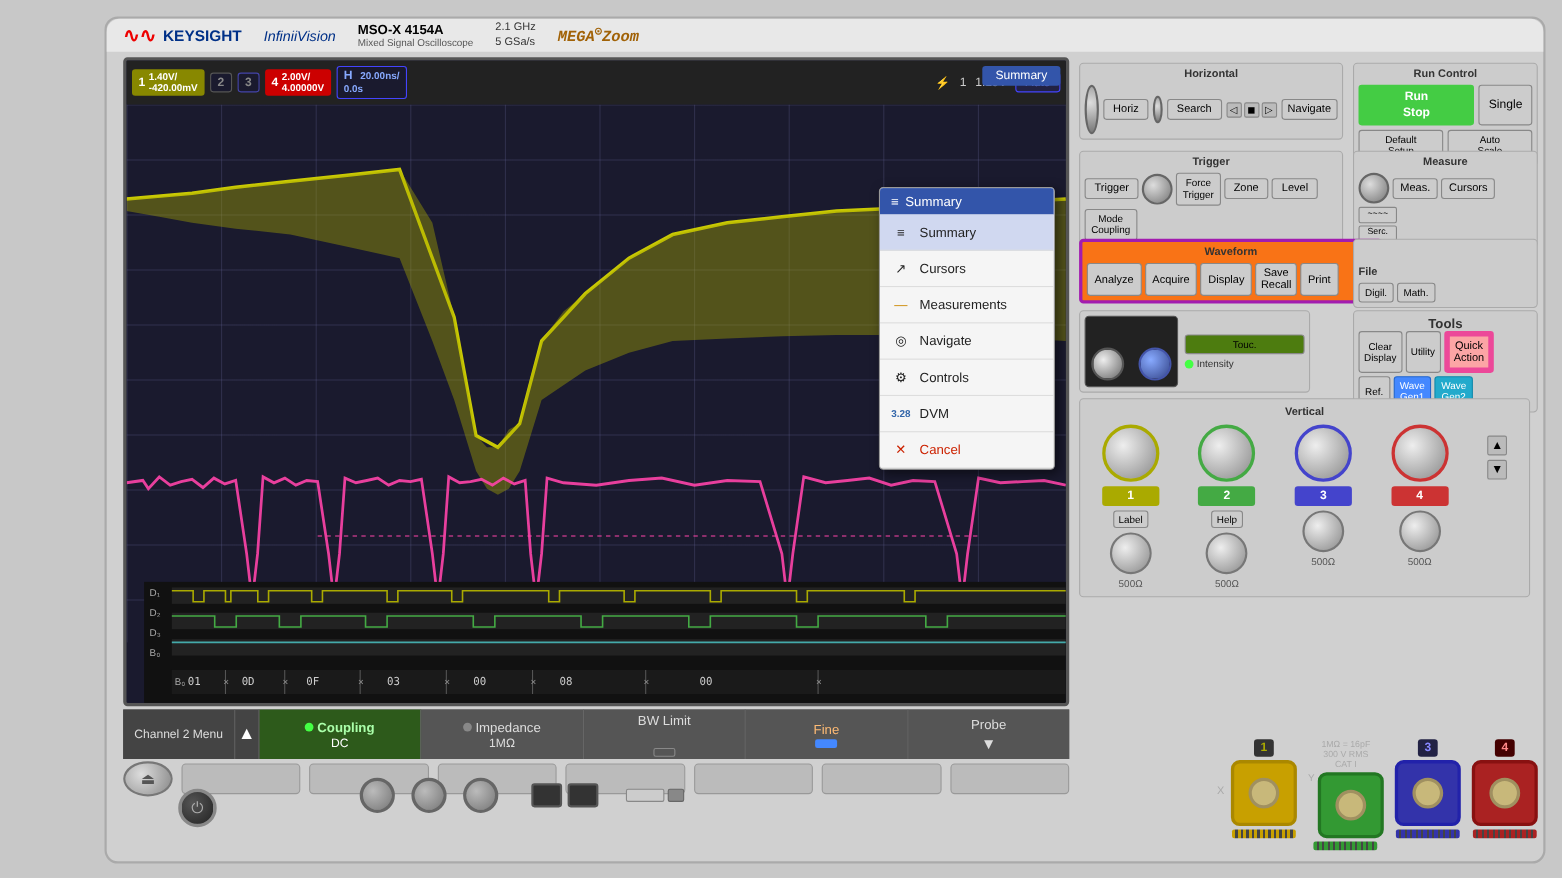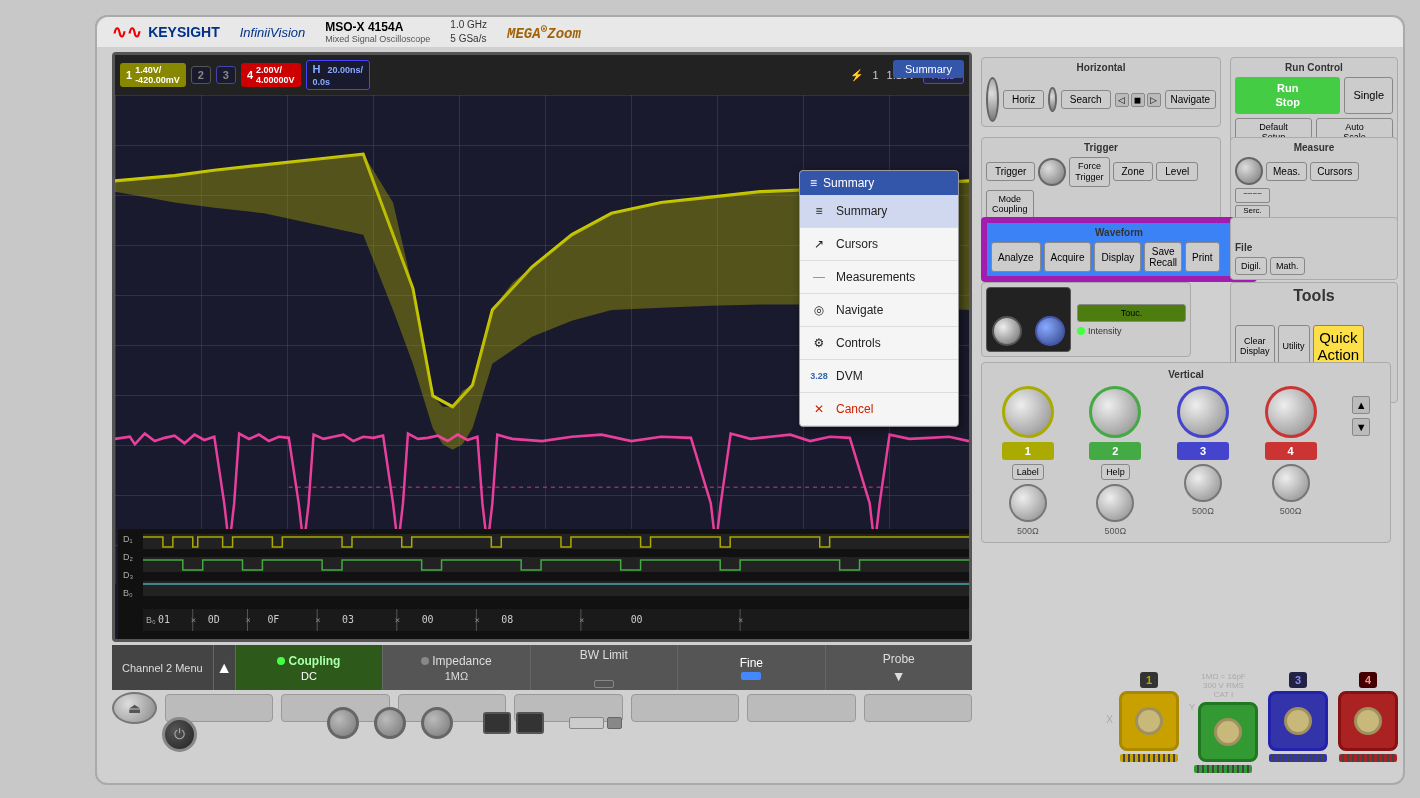--- a/index.html
+++ b/index.html
@@ -230,21 +230,21 @@
     <div class="keysight-logo">
       <span class="logo-wave">∿∿</span>
       <span class="logo-text">KEYSIGHT</span>
     </div>
     <span style="font-size:13px; color:#003087; font-style:italic;">InfiniiVision</span>
     <div>
       <div style="font-size:12px; font-weight:bold;">MSO-X 4154A</div>
       <div style="font-size:9px; color:#555;">Mixed Signal Oscilloscope</div>
     </div>
     <div style="font-size:10px; color:#333; line-height:1.4;">
-      <div>1.0 GHz</div>
+      <div>2.1 GHz</div>
       <div>5 GSa/s</div>
     </div>
     <div style="font-size:14px; font-style:italic; color:#a16207; font-weight:bold; font-family: Liberation Mono, monospace;">
       MEGA<span style="font-size:11px; vertical-align:super;">⊙</span>Zoom
     </div>
   </div>
 
   <div class="screen-area">
 
     <div class="channel-header">
@@ -294,21 +294,21 @@
         <path d="M0,80 L60,75 L100,70 L150,65 L200,60 L250,55 L300,180 L320,280 L340,290 L360,270 L380,200 L420,160 L460,130 L500,110 L550,100 L600,95 L650,90 L700,88 L760,85 L860,80" stroke="#dddd00" stroke-width="3" fill="none" opacity="0.9"></path>
 
         <path d="M0,80 L30,78 L60,75 L100,70 L150,65 L200,60 L250,55 L280,100 L300,180 L310,230 L320,280 L330,290 L340,290 L350,275 L360,270 L370,230 L380,200 L400,175 L420,160 L460,130 L500,110 L550,100 L600,95 L650,90 L700,88 L760,85 L860,80 L860,200 L760,195 L700,195 L650,195 L600,196 L550,198 L500,200 L460,210 L420,225 L380,250 L370,280 L360,310 L350,325 L340,330 L330,325 L320,310 L310,280 L300,250 L280,200 L250,130 L200,120 L150,110 L100,105 L60,100 L30,95 L0,90 Z" fill="#aaaa00" opacity="0.4"></path>
 
         <path d="M0,320 L15,318 L20,325 L30,315 L40,322 L50,319 L60,317 L70,324 L80,316 L90,321 L100,318 L110,380 L115,420 L120,380 L125,315 L135,320 L145,316 L155,322 L165,318 L175,319 L185,380 L190,420 L195,380 L200,316 L210,320 L220,318 L230,316 L240,322 L250,318 L260,319 L270,317 L280,380 L285,420 L290,380 L295,315 L305,320 L315,319 L325,317 L335,322 L345,316 L355,321 L365,318 L370,380 L375,420 L380,380 L385,316 L400,320 L430,322 L460,318 L490,316 L520,322 L550,318 L580,319 L600,380 L605,420 L610,380 L620,315 L640,320 L660,318 L680,316 L700,322 L720,318 L740,319 L760,380 L765,420 L770,380 L780,316 L800,320 L820,319 L840,318 L860,322" stroke="#ff44aa" stroke-width="2.5" fill="none" opacity="0.9"></path>
 
         <line x1="175" y1="365" x2="780" y2="365" stroke="#ff44aa" stroke-width="1.5" stroke-dasharray="4,4" opacity="0.5"></line>
       </svg>
     </div>
 
-    <div style="position:absolute; bottom:0; left:3px; right:0; height:110px; background:#111;">
+    <div style="position:absolute; bottom:0; left:16px; right:0; height:110px; background:#111;">
 
       <div style="position:absolute; left:5px; top:5px; color:#aaa; font-size:9px; display:flex; flex-direction:column; gap:8px;">
         <span>D₁</span>
         <span>D₂</span>
         <span>D₃</span>
         <span>B₀</span>
       </div>
 
       <svg style="position:absolute; left:25px; top:0; right:0; bottom:0; width:calc(100% - 25px); height:100%;" viewBox="0 0 830 110" preserveAspectRatio="none">
 
@@ -408,21 +408,21 @@
       </div>
       <span style="color:#ddd; font-size:11px;">1MΩ</span>
     </div>
 
     <div style="flex:1; height:100%; display:flex; flex-direction:column; align-items:center; justify-content:center; background:#555; border-right:1px solid #666; cursor:pointer; gap:18px;">
       <span style="color:#ddd; font-size:12px;">BW Limit</span>
       <div style="width:20px; height:8px; background:#555; border:1px solid #888; border-radius:2px;"></div>
     </div>
 
     <div style="flex:1; height:100%; display:flex; flex-direction:column; align-items:center; justify-content:center; background:#555; border-right:1px solid #666; cursor:pointer; gap:2px;">
-      <span style="color:#ffffff; font-size:12px;">Fine</span>
+      <span style="color:#fdba74; font-size:12px;">Fine</span>
       <div style="width:20px; height:8px; background:#4488ff; border-radius:2px;"></div>
     </div>
 
 
     <div style="flex:1; height:100%; display:flex; flex-direction:column; align-items:center; justify-content:center; background:#555; cursor:pointer; gap:2px;">
       <span style="color:#ddd; font-size:12px;">Probe</span>
       <span style="color:#ddd; font-size:14px;">▼</span>
     </div>
   </div>
 
@@ -478,45 +478,45 @@
         <div style="width:28px; height:28px; border-radius:50%; background:radial-gradient(circle at 35% 35%, #ddd, #777); border:2px solid #666;"></div>
         <button style="background:#ccc; border:1px solid #888; border-radius:3px; padding:3px 6px; font-size:10px; cursor:pointer;">Meas.</button>
         <button style="background:#ccc; border:1px solid #888; border-radius:3px; padding:3px 6px; font-size:10px; cursor:pointer;">Cursors</button>
         <div style="display:flex; flex-direction:column; gap:2px;">
           <div style="width:35px; height:15px; background:#ccc; border:1px solid #888; border-radius:2px; font-size:8px; text-align:center; cursor:pointer;">~~~~</div>
           <div style="width:35px; height:15px; background:#ccc; border:1px solid #888; border-radius:2px; font-size:8px; text-align:center; cursor:pointer;">Serc.</div>
         </div>
       </div>
     </div>
 
-    <div style="position:absolute; left:8px; top:165px; width:276px; border:6px solid #a21caf; border-radius:4px; padding:4px; background:#3b82f6;">
+    <div style="position:absolute; left:8px; top:165px; width:276px; border:3px solid #a21caf; border-radius:4px; padding:4px; background:#f97316;">
       <div style="font-size:10px; color:#333; text-align:center; font-weight:bold; margin-bottom:4px;">Waveform</div>
       <div style="display:flex; gap:3px; flex-wrap:wrap;">
         <button style="background:#ccc; border:1px solid #888; border-radius:3px; padding:3px 6px; font-size:10px; cursor:pointer;">Analyze</button>
         <button style="background:#ccc; border:1px solid #888; border-radius:3px; padding:3px 6px; font-size:10px; cursor:pointer;">Acquire</button>
         <button style="background:#ccc; border:1px solid #888; border-radius:3px; padding:3px 6px; font-size:10px; cursor:pointer;">Display</button>
         <button style="background:#ccc; border:1px solid #888; border-radius:3px; padding:3px 4px; font-size:10px; cursor:pointer;">Save<br>Recall</button>
         <button style="background:#ccc; border:1px solid #888; border-radius:3px; padding:3px 6px; font-size:10px; cursor:pointer;">Print</button>
       </div>
     </div>
 
     <div style="position:absolute; right:5px; top:165px; width:168px; border:1px solid #aaa; border-radius:4px; padding:4px; background:#ccc;">
       <div style="font-size:10px; color:#333; text-align:left; font-weight:bold; margin-bottom:4px;margin-top:20px;">File</div>
       <div style="display:flex; gap:3px; align-items:center; flex-wrap:wrap;">
         <button style="background:#ccc; border:1px solid #888; border-radius:3px; padding:3px 5px; font-size:9px; cursor:pointer;">Digil.</button>
         <button style="background:#ccc; border:1px solid #888; border-radius:3px; padding:3px 5px; font-size:9px; cursor:pointer;">Math.</button>
       </div>
     </div>
 
     <div style="position:absolute; right:5px; top:230px; width:168px; border:1px solid #aaa; border-radius:4px; padding:4px; background:#ccc;">
-      <div style="font-size:16px; color:#333; text-align:center; font-weight:bold; margin-bottom:20px;">Tools</div>
+      <div style="font-size:12px; color:#333; text-align:center; font-weight:bold; margin-bottom:0;">Tools</div>
       <div style="display:flex; gap:3px; flex-wrap:wrap;">
         <button style="background:#ccc; border:1px solid #888; border-radius:3px; padding:3px 4px; font-size:9px; cursor:pointer;">Clear<br>Display</button>
         <button style="background:#ccc; border:1px solid #888; border-radius:3px; padding:3px 4px; font-size:9px; cursor:pointer;">Utility</button>
-        <button style="background:#fde047; border:1px solid #ec4899; border-radius:3px; padding:3px 4px; font-size:15px; cursor:pointer;">Quick<br>Action</button>
+        <button style="background:#fca5a5; border:5px solid #ec4899; border-radius:3px; padding:3px 4px; font-size:10px; cursor:pointer;">Quick<br>Action</button>
       </div>
       <div style="display:flex; gap:3px; margin-top:3px; flex-wrap:wrap;">
         <button style="background:#ccc; border:1px solid #888; border-radius:3px; padding:3px 5px; font-size:9px; cursor:pointer;">Ref.</button>
         <button style="background:#4488ff; color:white; border:1px solid #2266cc; border-radius:3px; padding:3px 5px; font-size:9px; cursor:pointer;">Wave<br>Gen1</button>
         <button style="background:#22aacc; color:white; border:1px solid #1188aa; border-radius:3px; padding:3px 5px; font-size:9px; cursor:pointer;">Wave<br>Gen2</button>
       </div>
     </div>
 
     <div style="position:absolute; left:8px; top:230px; width:210px; border:1px solid #aaa; border-radius:4px; padding:4px; background:#ccc; display:flex; align-items:center; gap:6px;">
       <div style="width:85px; height:65px; background:#222; border-radius:4px; border:1px solid #555; display:flex; align-items:flex-end; justify-content:space-between; padding:5px;">

